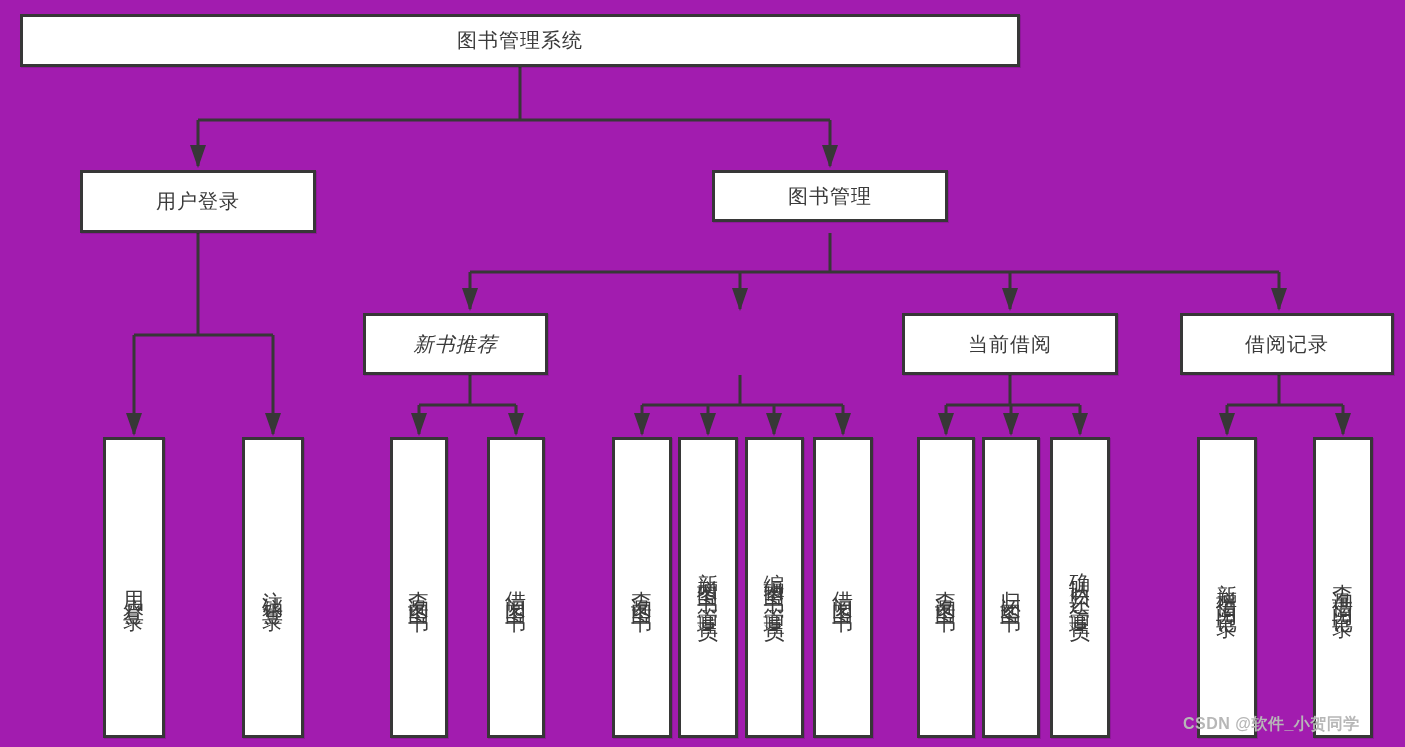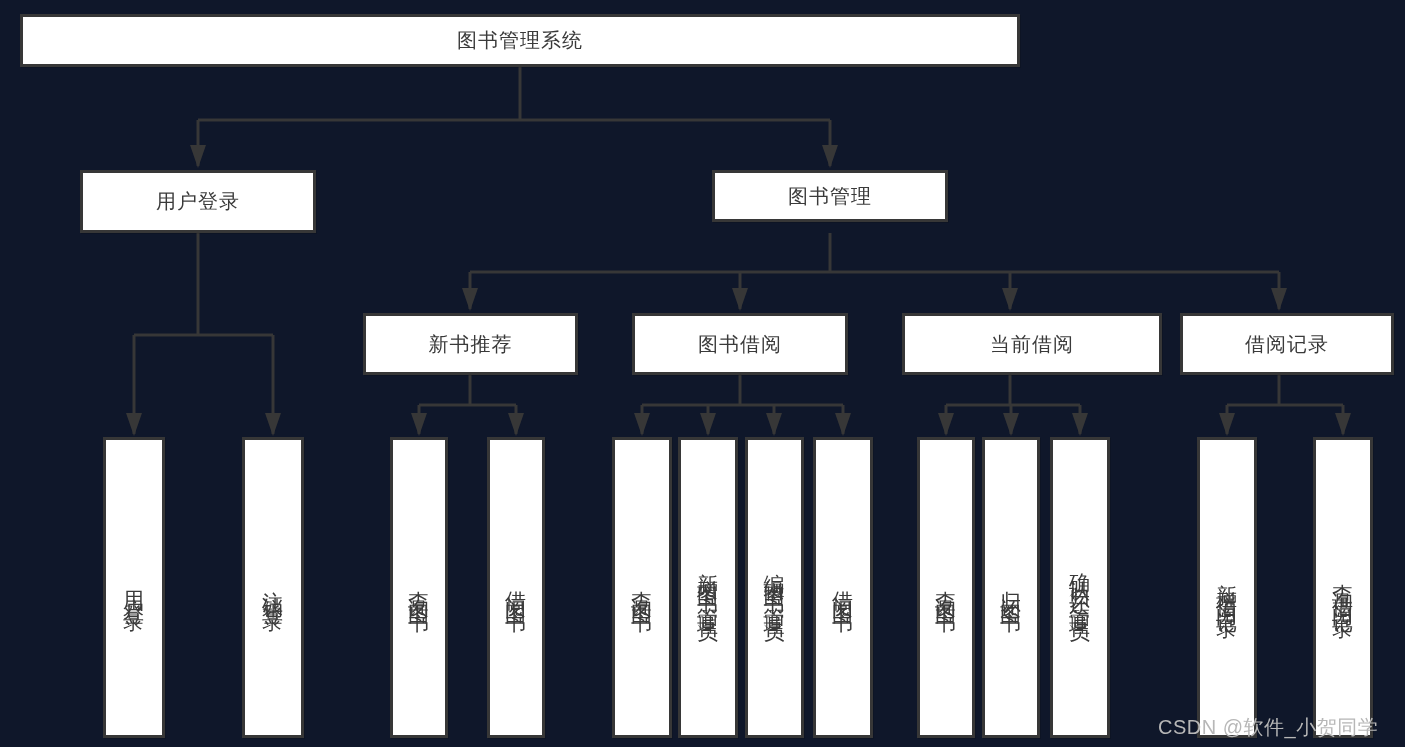--- a/index.html
+++ b/index.html
@@ -5,21 +5,21 @@
   html, body {
     margin: 0;
     padding: 0;
     background: #ffffff;
     font-family: "Liberation Sans", sans-serif;
   }
   .canvas {
     position: relative;
     width: 1405px;
     height: 747px;
-    background: #0f172a;
+    background: #a21caf;
     overflow: hidden;
   }
   .connectors {
     position: absolute;
     left: 0;
     top: 0;
     z-index: 1;
   }
   .box {
     position: absolute;
@@ -52,27 +52,28 @@
     writing-mode: vertical-lr;
     text-orientation: mixed;
     font-size: 21px;
     letter-spacing: 7px;
     color: #3a3a3a;
     line-height: 1;
     white-space: nowrap;
   }
   .watermark {
     position: absolute;
-    left: 1158px;
+    left: 1183px;
     top: 714px;
-    font-size: 20px;
+    font-size: 16px;
     color: #b7b7b7;
     white-space: nowrap;
     z-index: 5;
     letter-spacing: 0.5px;
+    font-weight: bold;
   }
 </style>
 </head>
 <body>
 
 <div class="canvas">
 
   <svg class="connectors" width="1405" height="747" viewBox="0 0 1405 747">
     <path d="M520 67 V120 M198 120 H830 M198 120 V166 M830 120 V166
              M198 233 V335 M134 335 H273 M134 335 V434 M273 335 V434
@@ -103,25 +104,24 @@
         <polygon points="1335,413 1351,413 1343,436"></polygon>
       </g>
   </svg>
 
   <div class="box" style="left:20px; top:14px; width:1000px; height:53px;">图书管理系统</div>
 
   <div class="box" style="left:80px; top:170px; width:236px; height:63px;">用户登录</div>
 
   <div class="box" style="left:712px; top:170px; width:236px; height:52px;">图书管理</div>
 
-  <div class="box" style="left:363px; top:313px; width:215px; height:62px;">新书推荐</div>
+  <div class="box" style="left:363px; top:313px; width:185px; height:62px;font-style:italic;">新书推荐</div>
 
-  <div class="box" style="left:632px; top:313px; width:216px; height:62px;">图书借阅</div>
 
-  <div class="box" style="left:902px; top:313px; width:260px; height:62px;">当前借阅</div>
+  <div class="box" style="left:902px; top:313px; width:216px; height:62px;">当前借阅</div>
 
   <div class="box" style="left:1172px; top:313px; width:214px; height:62px;margin-left:8px;">借阅记录</div>
 
   <div class="leaf" style="left:103px; width:62px;">
     <span class="vtext">用户登录</span>
   </div>
   <div class="leaf" style="left:242px; width:62px;">
     <span class="vtext">注销登录</span>
   </div>
 

